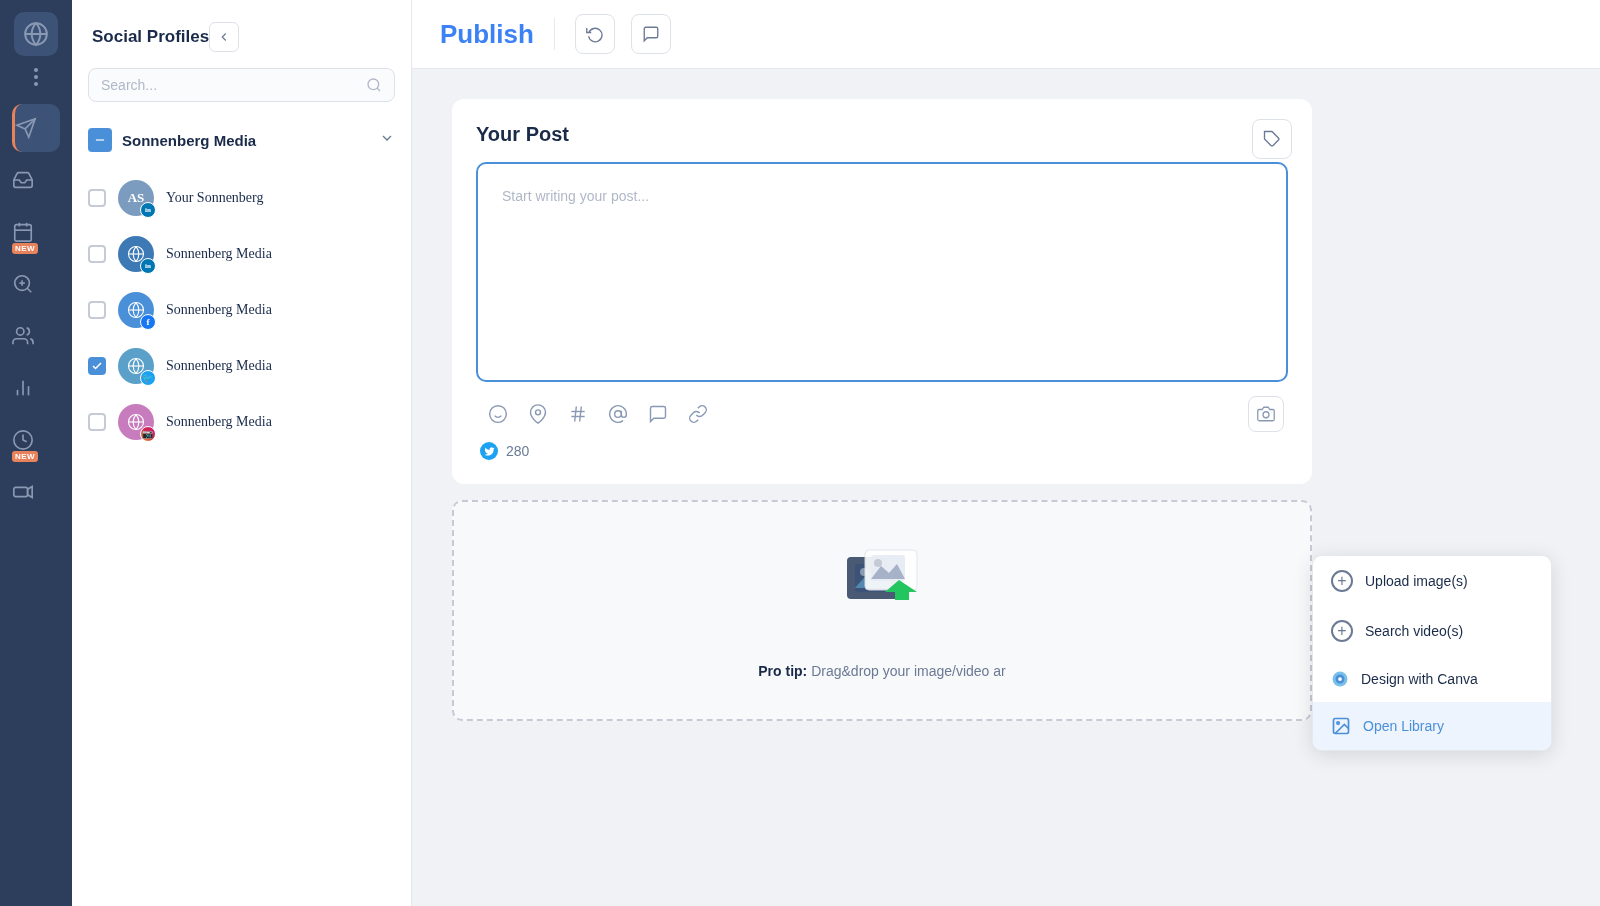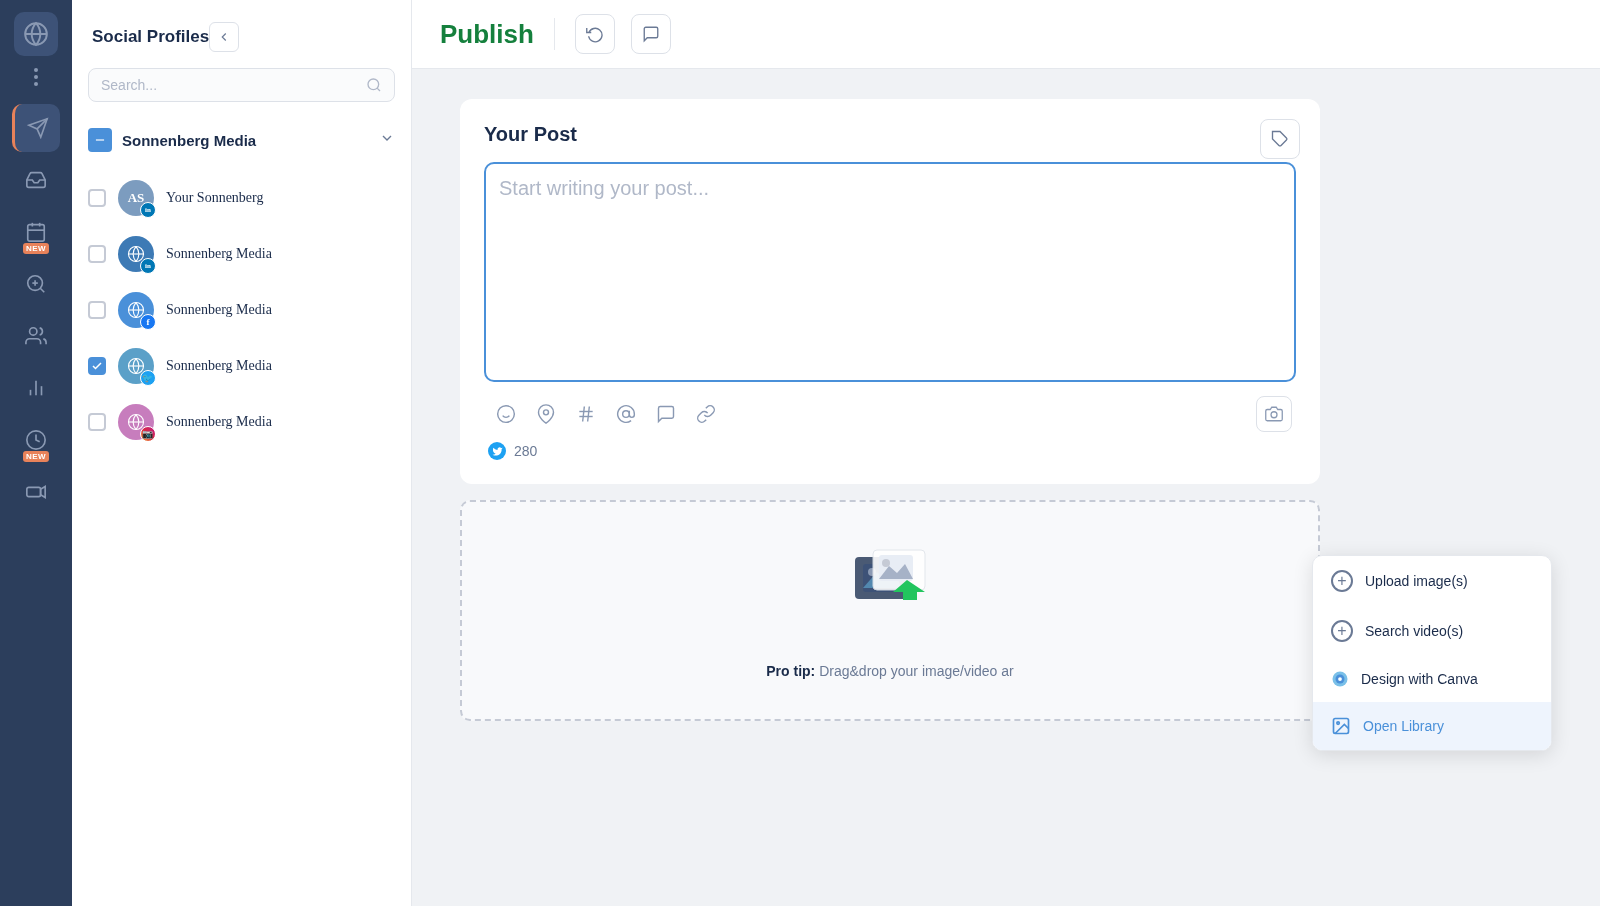--- a/index.html
+++ b/index.html
@@ -27,21 +27,21 @@
     .rail-logo svg { width: 26px; height: 26px; }
     .rail-dots {
       display: flex; flex-direction: column; gap: 3px;
       margin-bottom: 14px;
     }
     .rail-dots span { display: block; width: 4px; height: 4px; border-radius: 50%; background: #8a99b3; }
 
     .rail-item {
       width: 48px; height: 48px;
       border-radius: 10px;
-      display: flex; flex-direction: column; align-items: center; justify-content: center;
+      display: flex; flex-direction: column; justify-content: center;
       cursor: pointer;
       position: relative;
       gap: 2px;
     }
     .rail-item svg { width: 22px; height: 22px; color: #8a99b3; fill: none; stroke: #8a99b3; stroke-width: 1.8; }
     .badge-new {
       position: absolute; bottom: 2px;
       background: #e8825a; color: white; font-size: 8px; font-weight: 700;
       border-radius: 3px; padding: 1px 3px; letter-spacing: 0.5px;
     }
@@ -149,53 +149,52 @@
       overflow: hidden;
     }
 
     
     .top-bar {
       background: white;
       border-bottom: 1px solid #e5e8ed;
       padding: 14px 28px;
       display: flex; align-items: center; gap: 16px;
     }
-    .page-title { font-size: 26px; font-weight: 800; color: #15803d; }
+    .page-title { font-size: 26px; font-weight: 800; color: #3b82f6; }
     .top-bar-divider { width: 1px; height: 32px; background: #e5e8ed; margin: 0 4px; }
     .top-bar-btn {
       width: 40px; height: 40px;
       border: 1px solid #dde1e8; border-radius: 8px;
       background: white; cursor: pointer;
       display: flex; align-items: center; justify-content: center;
     }
     .top-bar-btn svg { width: 18px; height: 18px; stroke: #6b7a95; fill: none; stroke-width: 1.8; }
 
     
     .post-area {
       flex: 1; padding: 30px 40px;
       display: flex; flex-direction: column;
       overflow-y: auto;
-      margin-left: 8px;
     }
     .post-section { background: white; border-radius: 12px; padding: 24px; max-width: 860px; width: 100%; position: relative; }
     .post-section-title { font-size: 20px; font-weight: 700; color: #1a2b4a; margin-bottom: 16px; }
 
     .tag-btn {
       position: absolute; top: 20px; right: 20px;
       width: 40px; height: 40px;
       border: 1px solid #dde1e8; border-radius: 8px;
       background: white; cursor: pointer;
       display: flex; align-items: center; justify-content: center;
     }
     .tag-btn svg { width: 18px; height: 18px; stroke: #6b7a95; fill: none; stroke-width: 1.8; }
 
     .post-textarea {
       width: 100%; min-height: 220px;
       border: 2px solid #4a90d9; border-radius: 10px;
-      padding: 13px; font-size: 20px; color: #b0b8c8;
+      padding: 24px; font-size: 14px; color: #b0b8c8;
       resize: none; outline: none;
       font-family: inherit;
       background: white;
     }
     .post-textarea::placeholder { color: #b0b8c8; }
 
     .toolbar-row {
       display: flex; align-items: center;
       padding: 10px 4px 0;
       gap: 4px;

